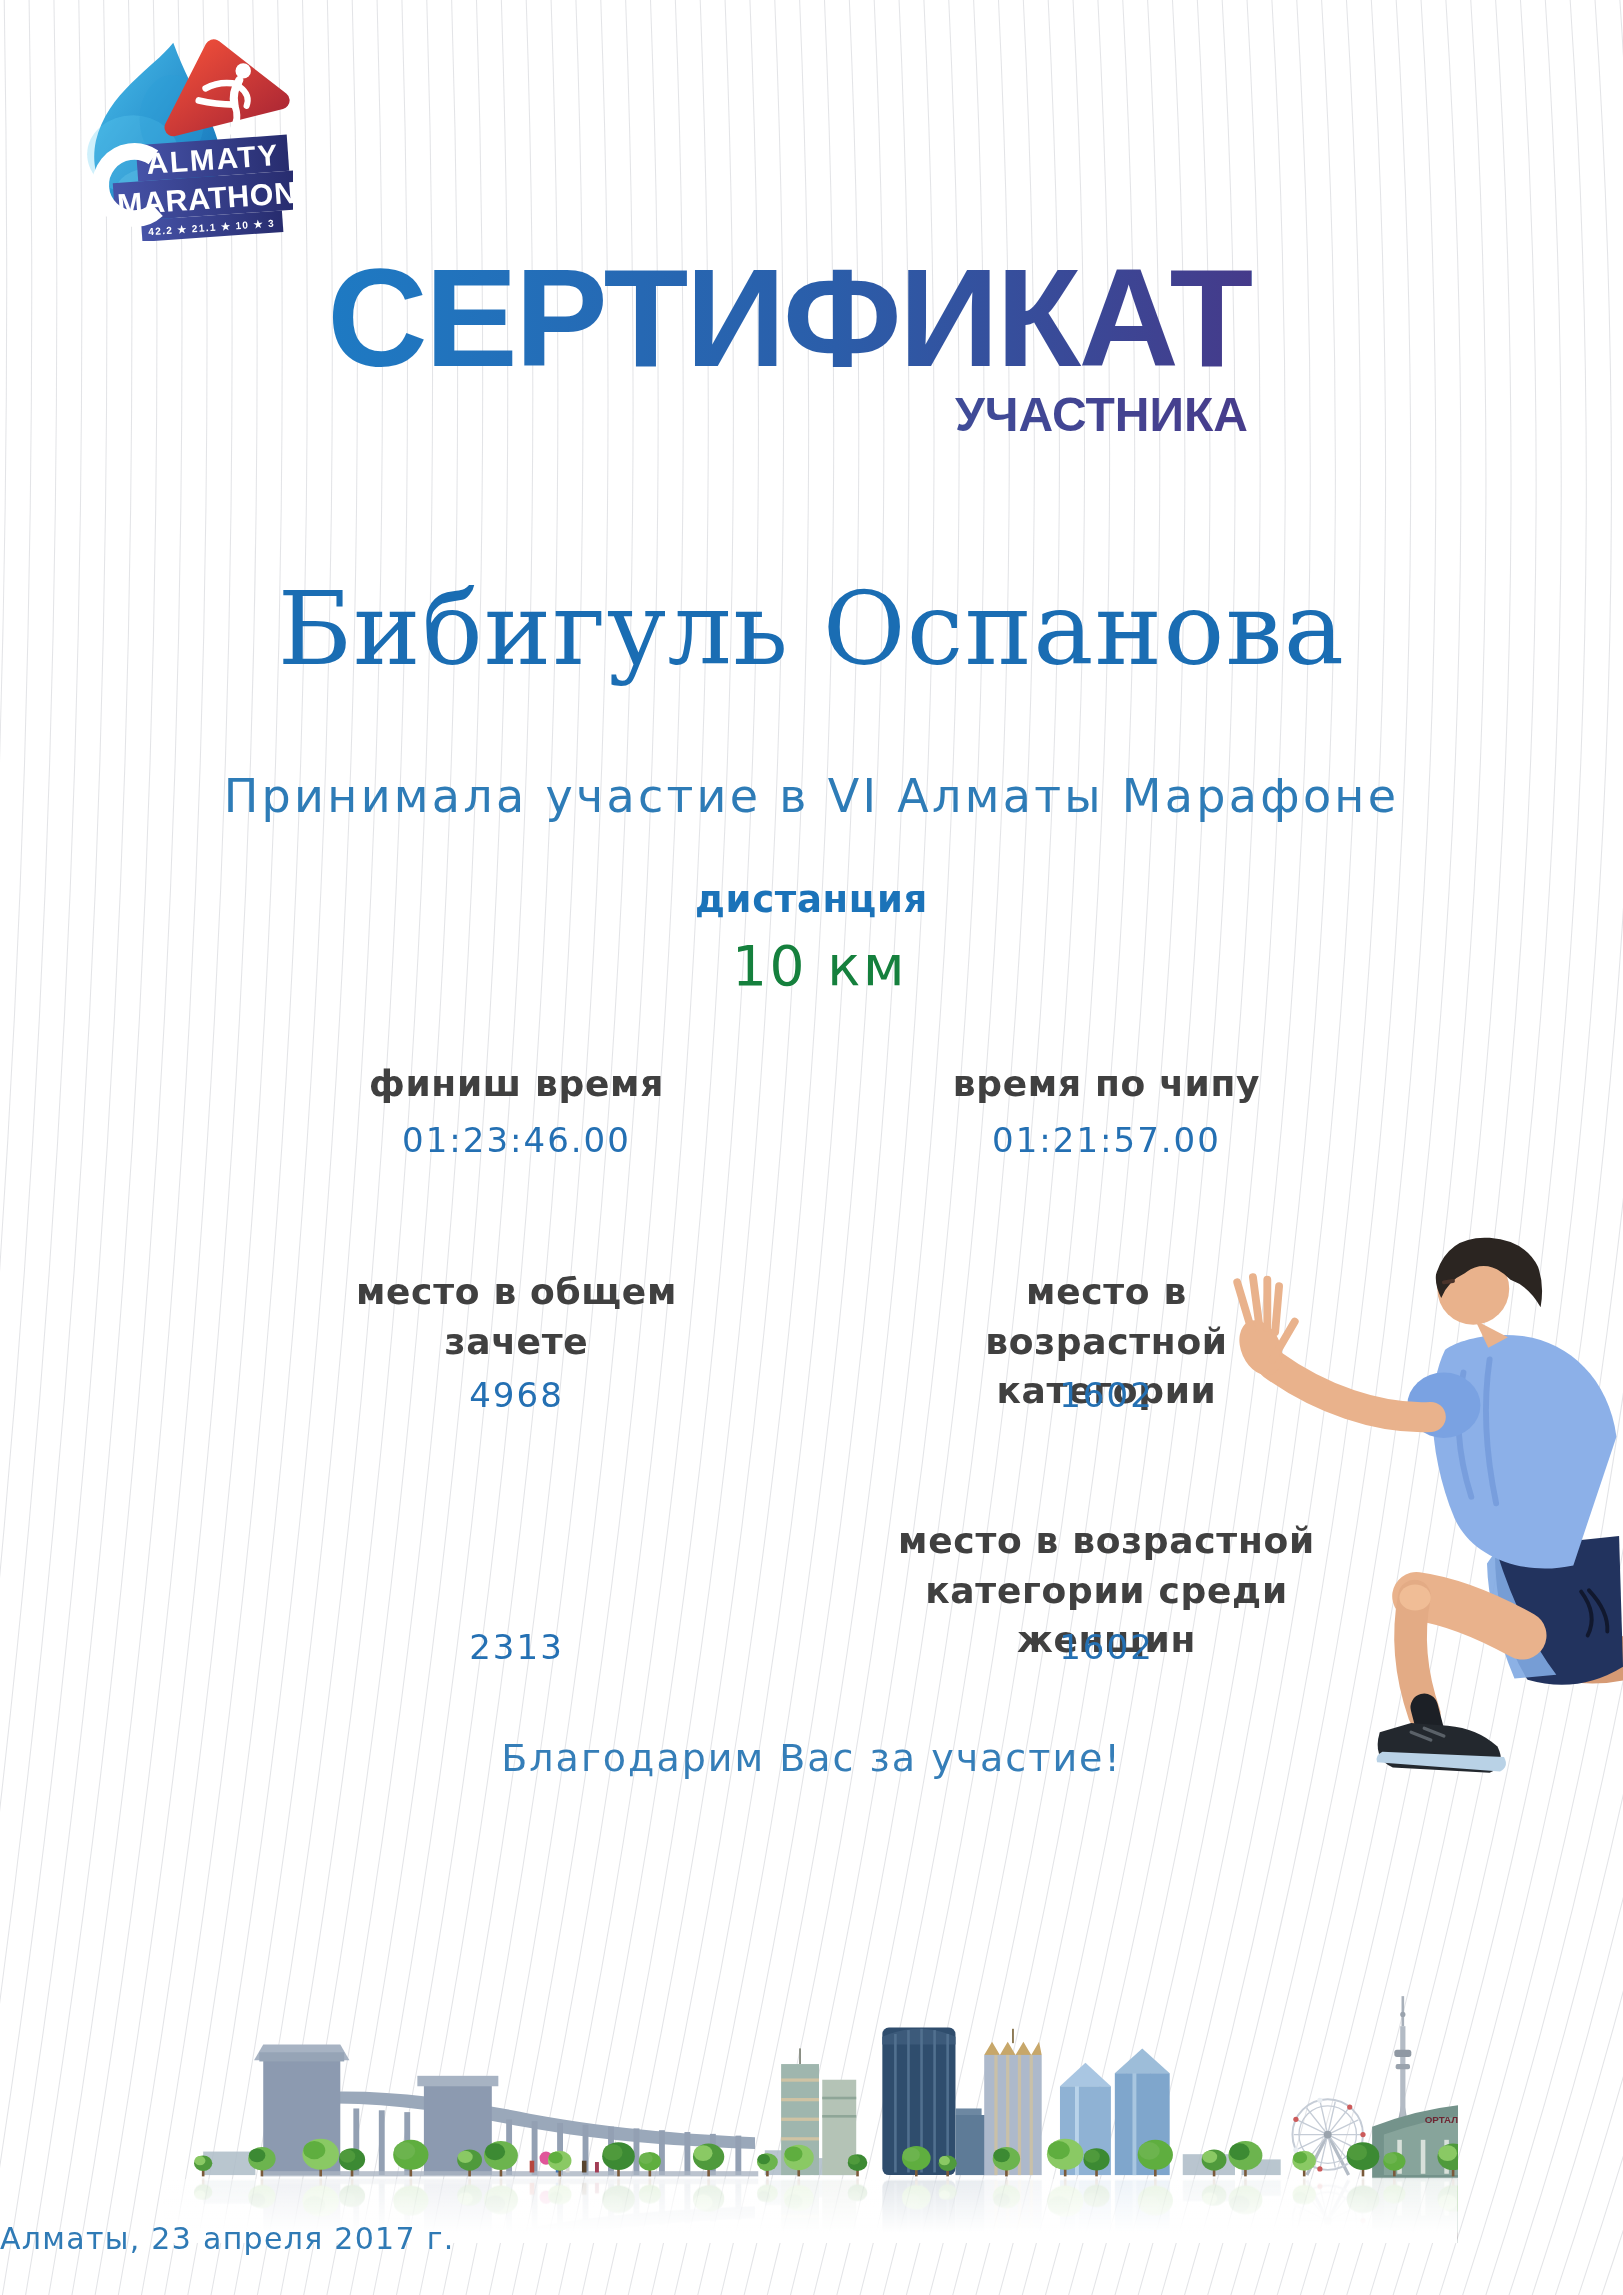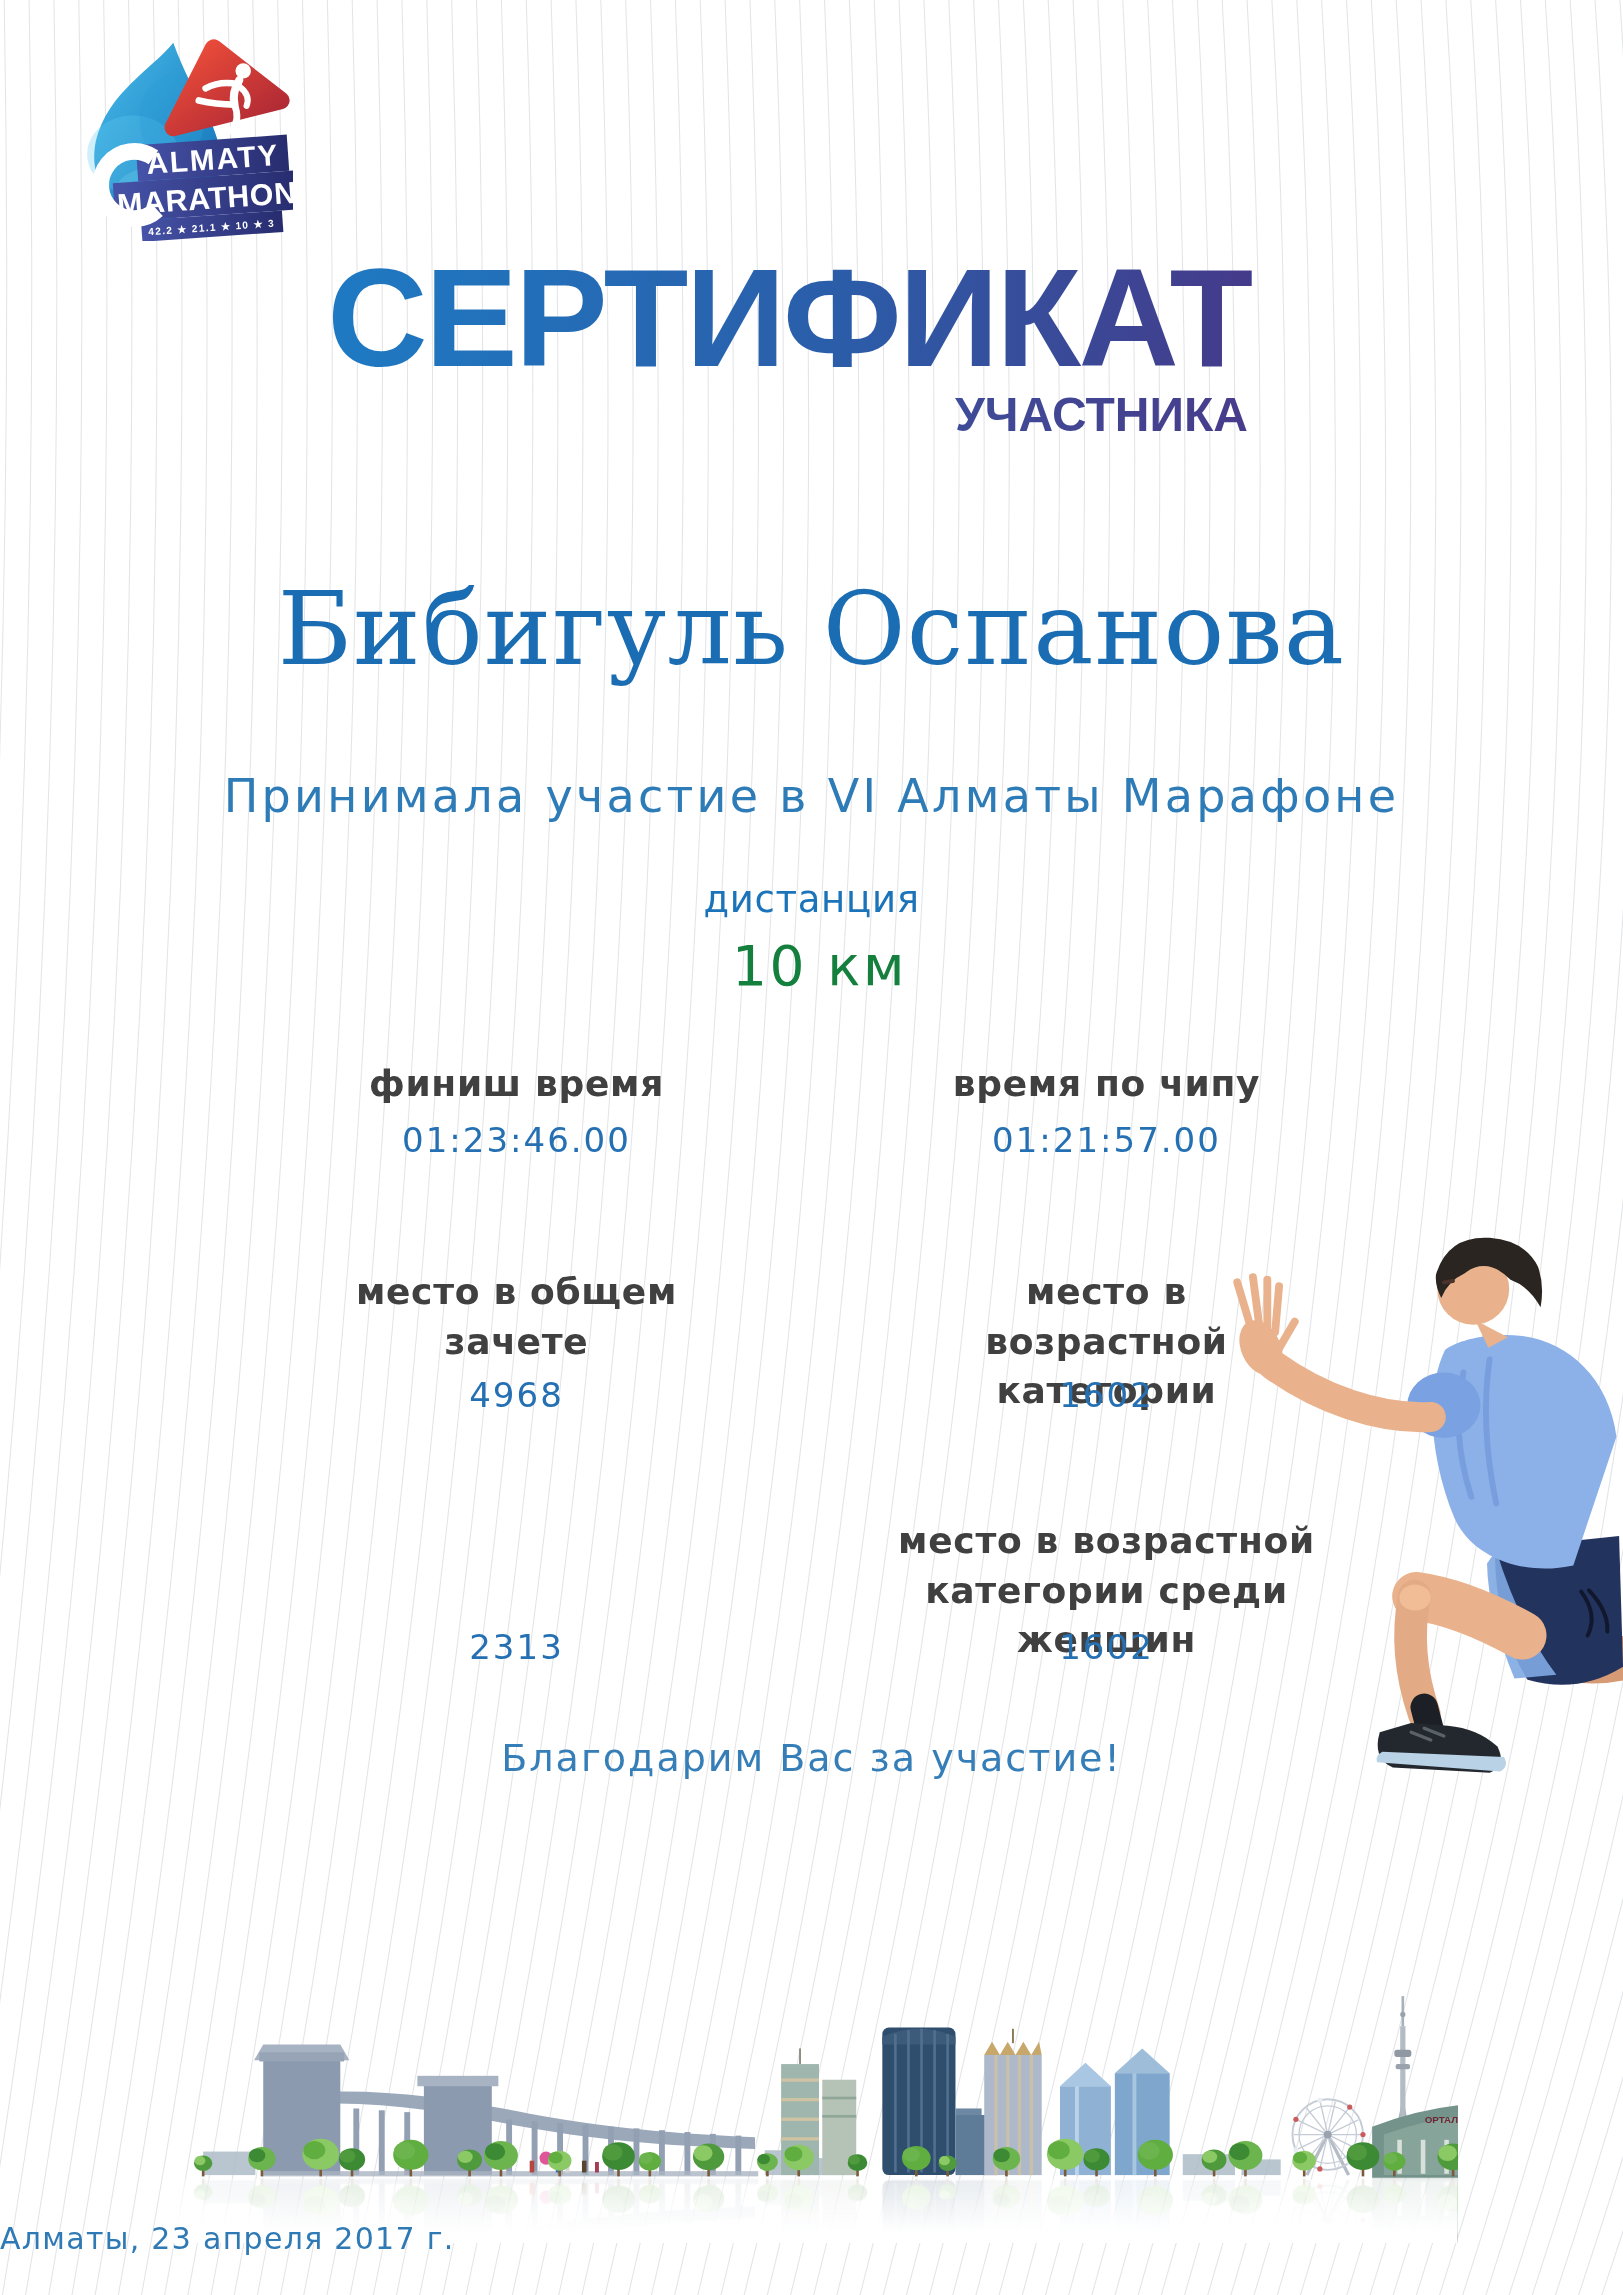--- a/index.html
+++ b/index.html
@@ -30,21 +30,21 @@
     position:absolute;top:574px;left:0;width:100%;text-align:center;
     font-family:"DejaVu Serif", serif;font-weight:400;
     font-size:101px;line-height:1.1;color:#1a6db3;letter-spacing:1.3px;
   }
   .participation-line{
     position:absolute;top:769px;left:0;width:100%;text-align:center;
     font-size:46px;letter-spacing:3.3px;color:#2e7cb7;
   }
   .dist-label{
     position:absolute;top:878px;left:0;width:100%;text-align:center;
-    font-size:37px;font-weight:400;color:#1b73b9;letter-spacing:0.7px;
+    font-size:37px;font-weight:700;color:#1b73b9;letter-spacing:0.7px;
   }
   .dist-value{
     position:absolute;top:934px;left:8px;width:100%;text-align:center;
     font-size:55px;color:#15803d;letter-spacing:2.6px;
   }
   .stat-label{
     position:absolute;width:719px;text-align:center;
     font-size:36px;font-weight:700;color:#404040;line-height:1.38;letter-spacing:0.7px;
   }
   .stat-label .lw{display:inline-block;}

